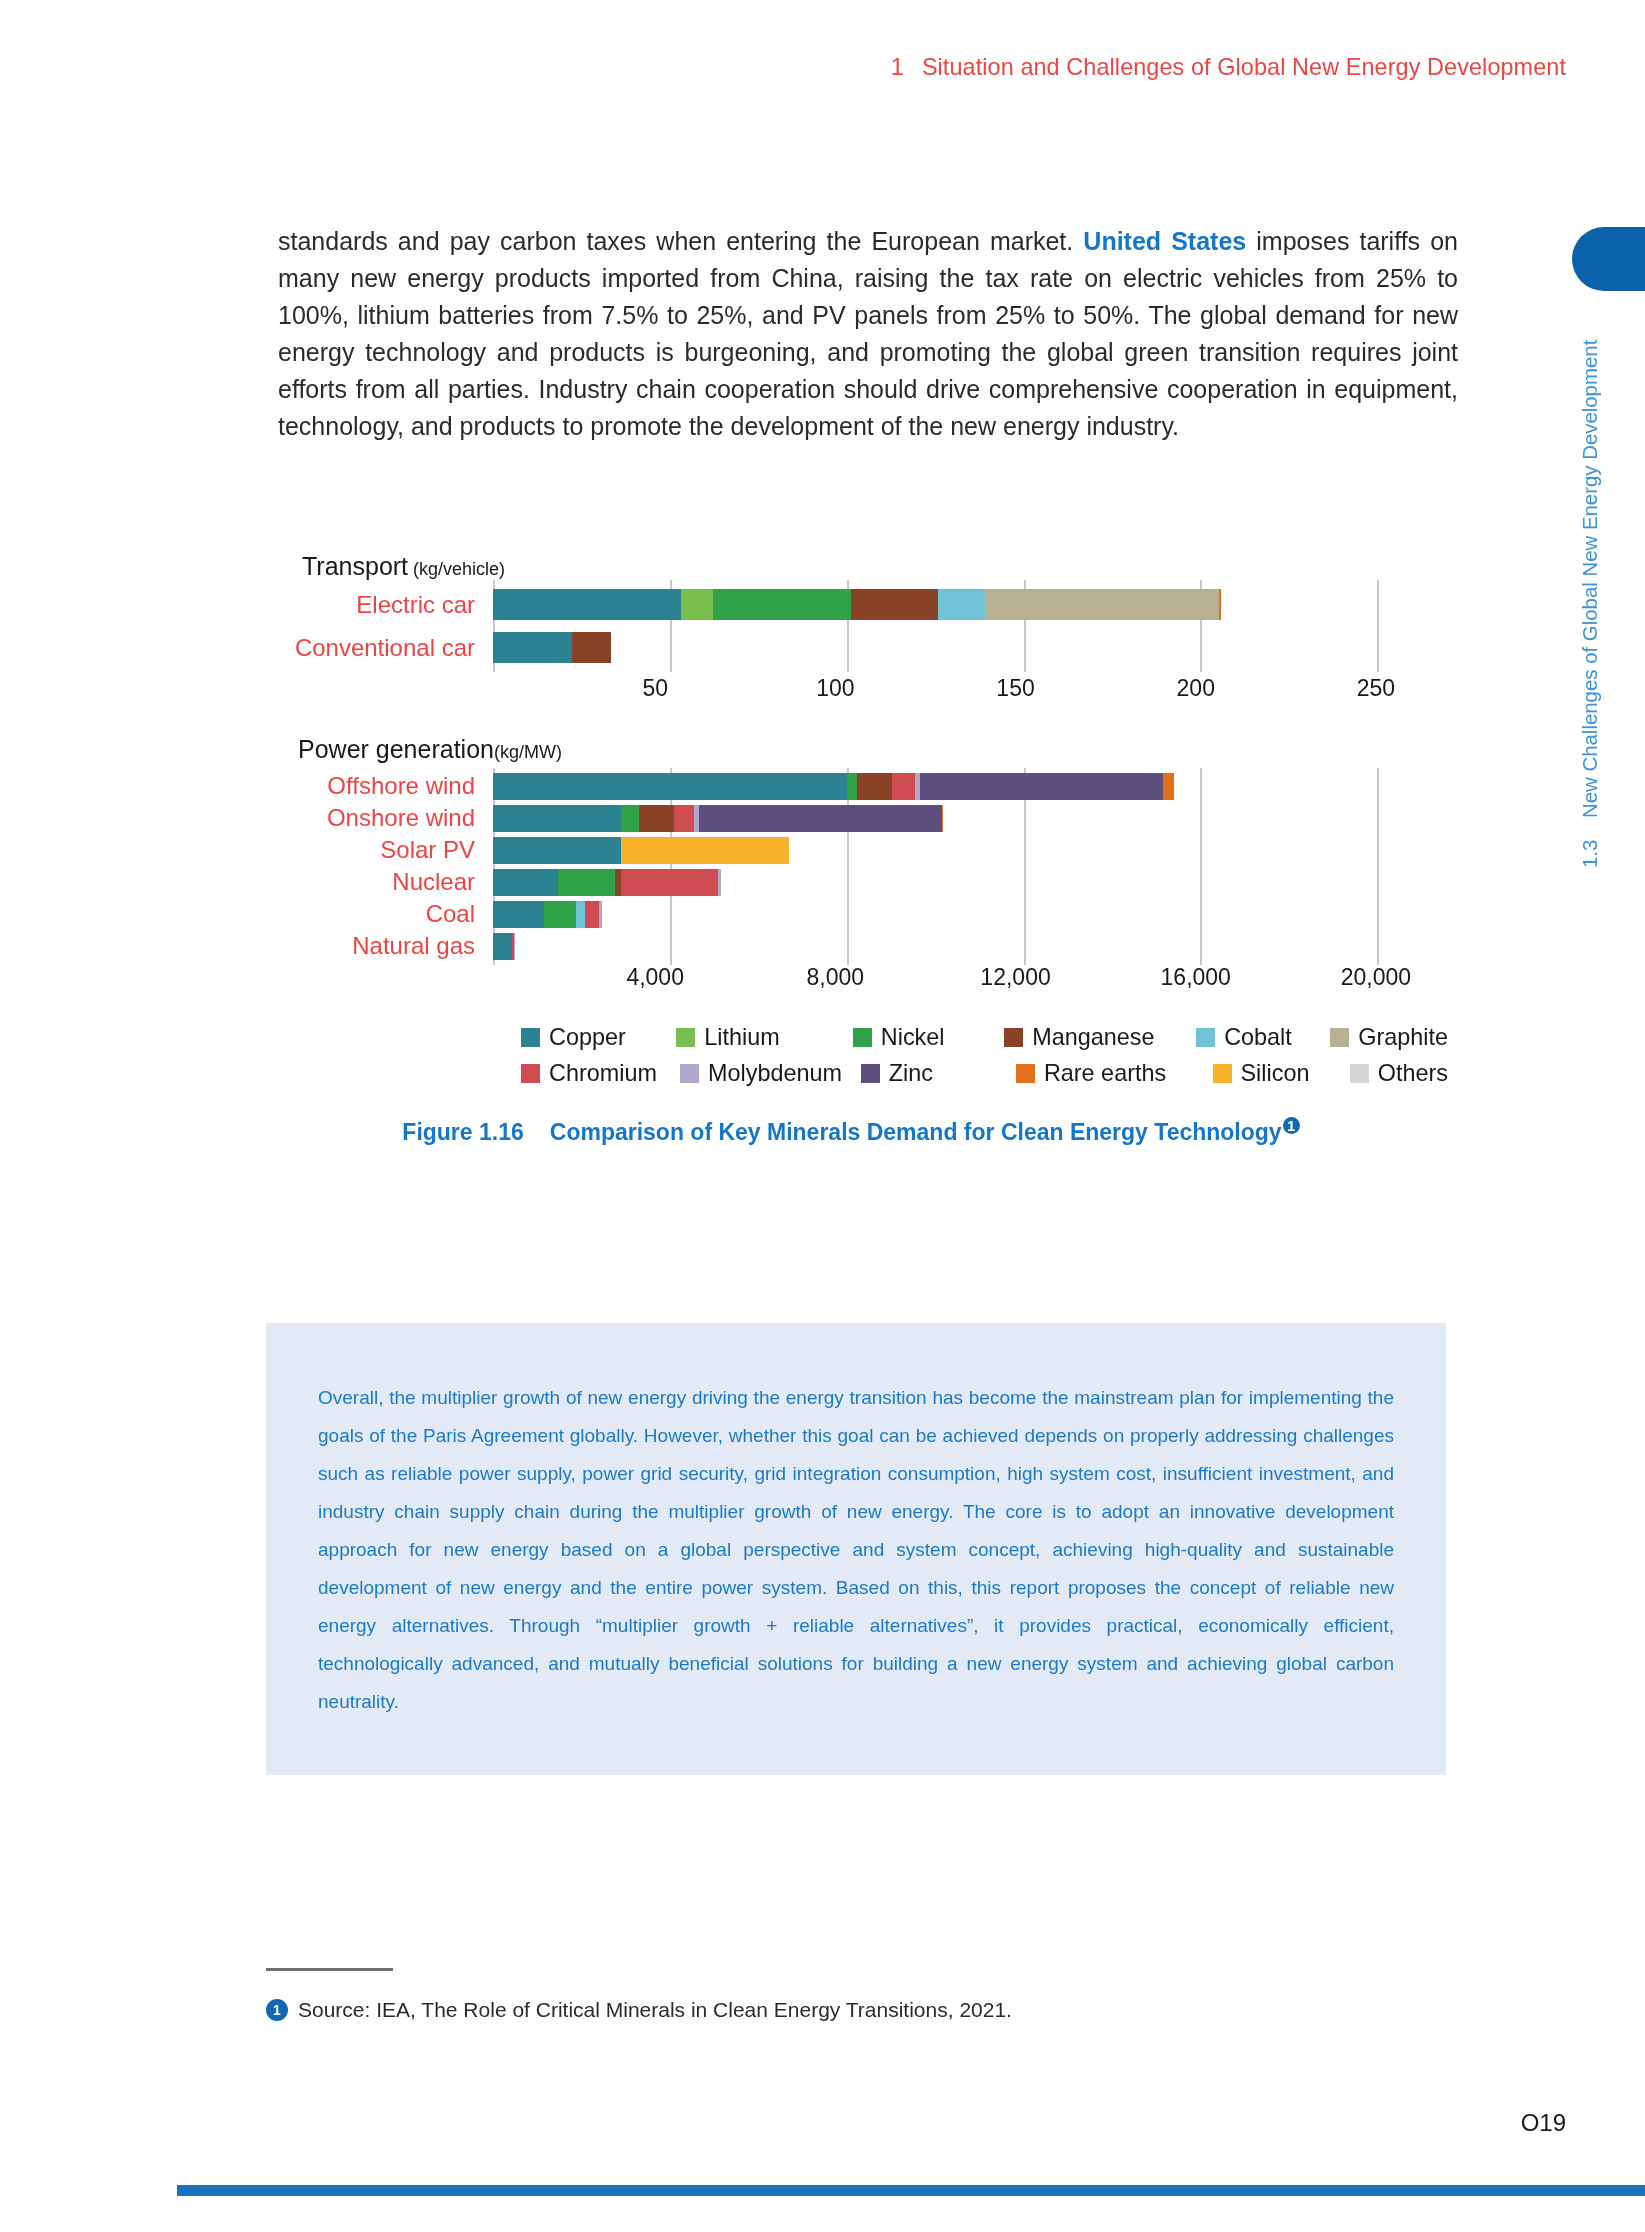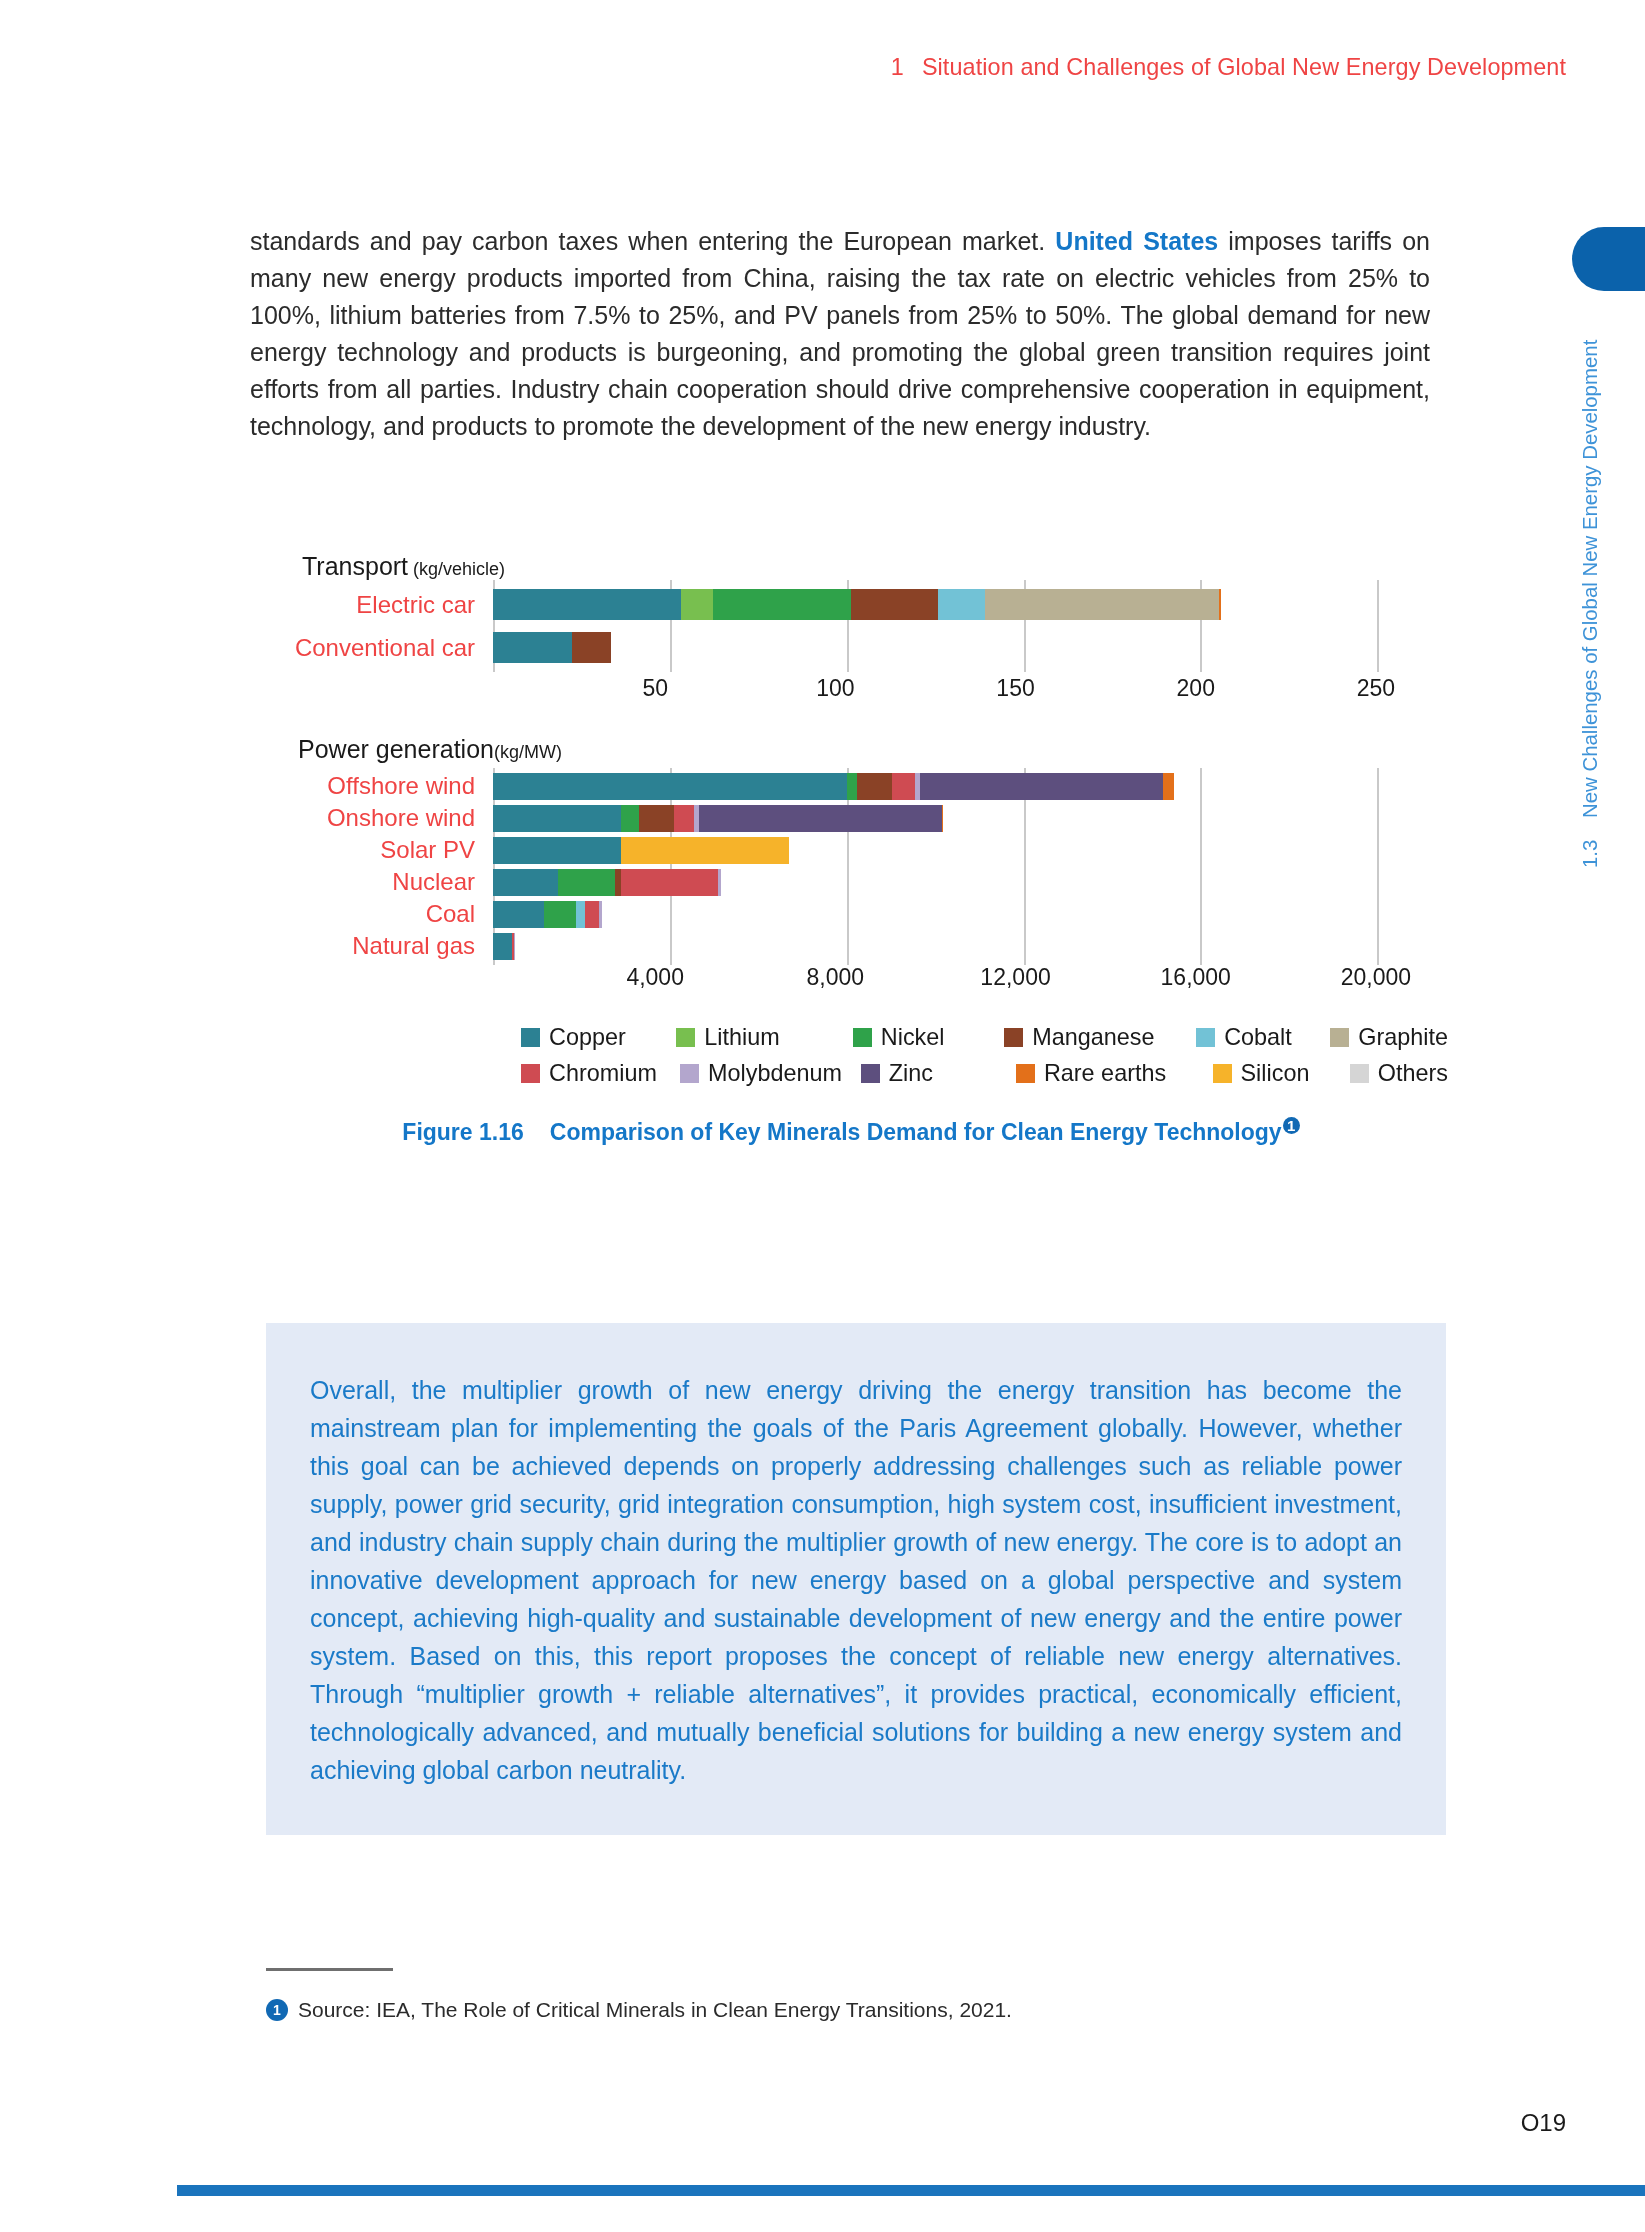--- a/index.html
+++ b/index.html
@@ -25,21 +25,21 @@
   .side-vertical{
     position:absolute;right:44px;top:231px;height:637px;
     writing-mode:vertical-rl;transform:rotate(180deg);
     font-size:20.4px;color:#3e93d8;white-space:nowrap;
     display:flex;align-items:flex-start;
   }
   .side-vertical .sv-num{margin-top:0;}
   .side-vertical .sv-txt{margin-top:22px;}
 
   
-  .body-col{position:absolute;left:250px;top:223px;width:1180px;}
+  .body-col{position:absolute;left:278px;top:223px;width:1180px;}
   p.body{
     margin:0;font-size:25px;line-height:37px;color:#2b2b2b;
     text-align:justify;text-justify:inter-word;
   }
   p.body b.hl{color:#1477c8;font-weight:bold;}
 
   
   .figure{position:absolute;left:254px;top:552px;width:1194px;}
 
   .sec-title{font-size:25px;color:#1a1a1a;margin:0 0 8px 0;white-space:nowrap;}
@@ -82,21 +82,21 @@
     width:17px;height:17px;line-height:17px;border-radius:50%;
     background:#1169b4;color:#fff;text-align:center;font-weight:bold;margin-left:1px;
   }
 
   
   .callout{
     position:absolute;left:266px;top:1323px;width:1180px;
     background:#e3eaf6;box-sizing:border-box;padding:44px 40px 42px 40px;
   }
   .callout p{
-    margin:4px;font-size:25px;line-height:38px;color:#1a7ac8;
+    margin:12px;font-size:19px;line-height:38px;color:#1a7ac8;
     text-align:justify;text-justify:inter-word;
   }
 
   
   .fn-rule{position:absolute;left:266px;top:1968px;width:127px;height:3px;background:#6f6f6f;}
   .footnote{
     position:absolute;left:266px;top:1998px;
     font-size:21px;color:#2b2b2b;display:flex;align-items:center;white-space:nowrap;
   }
   .fn-mark{

